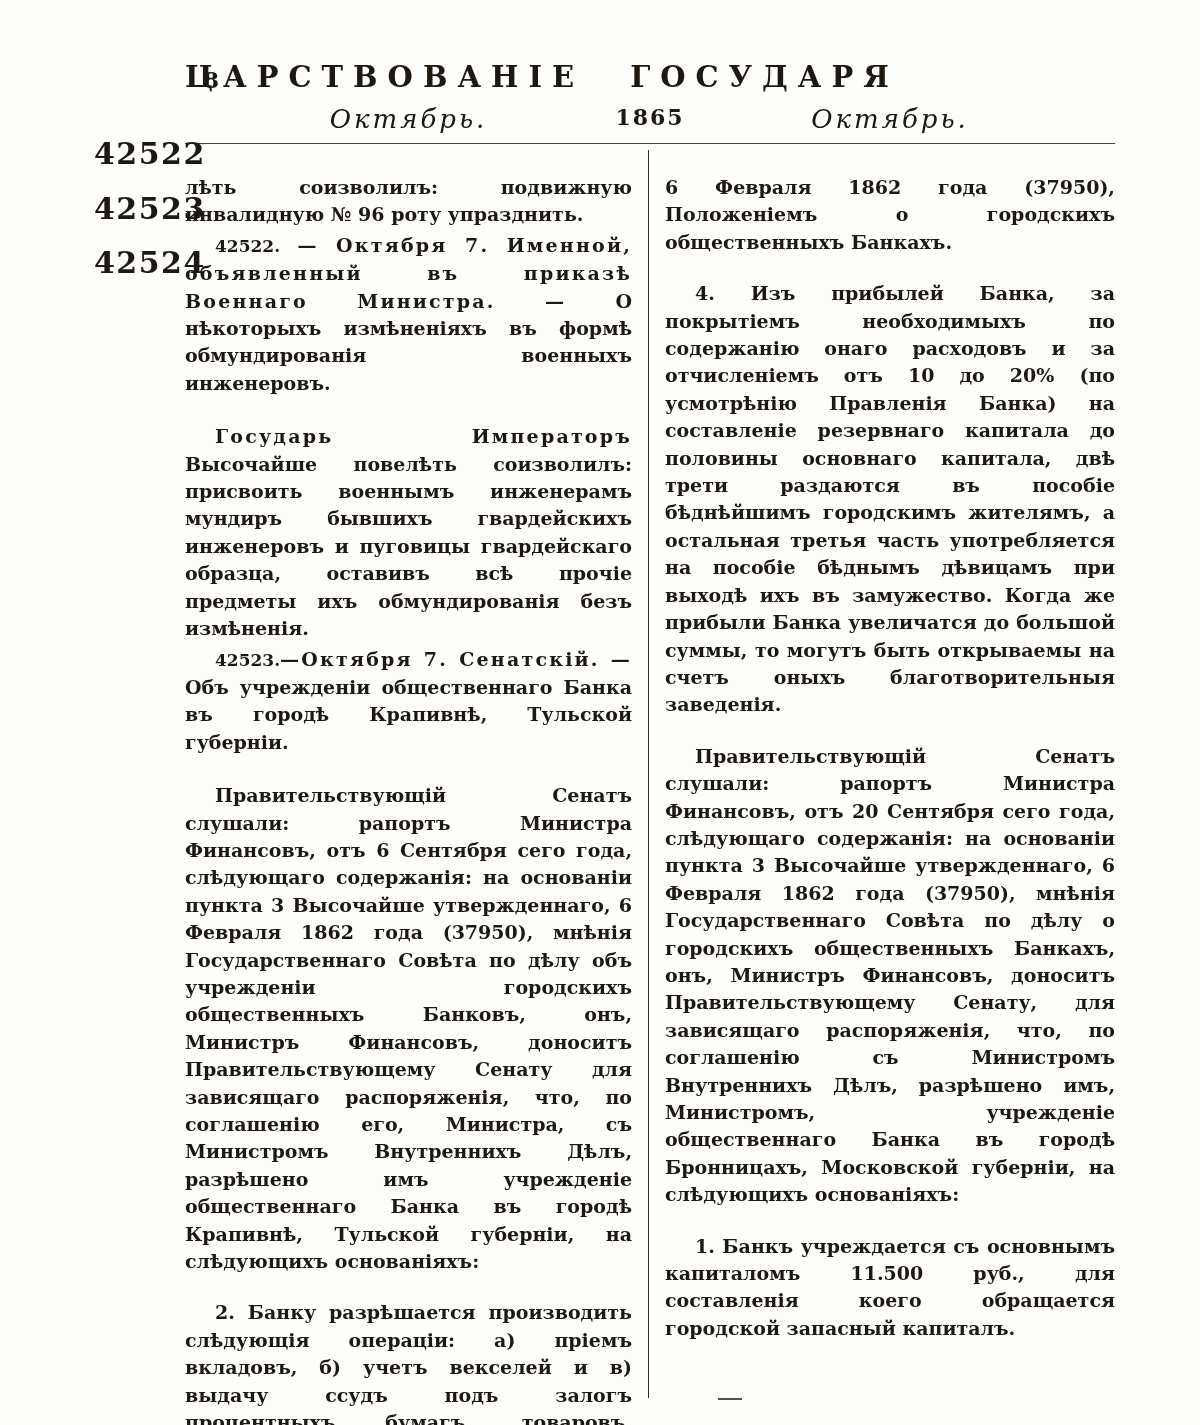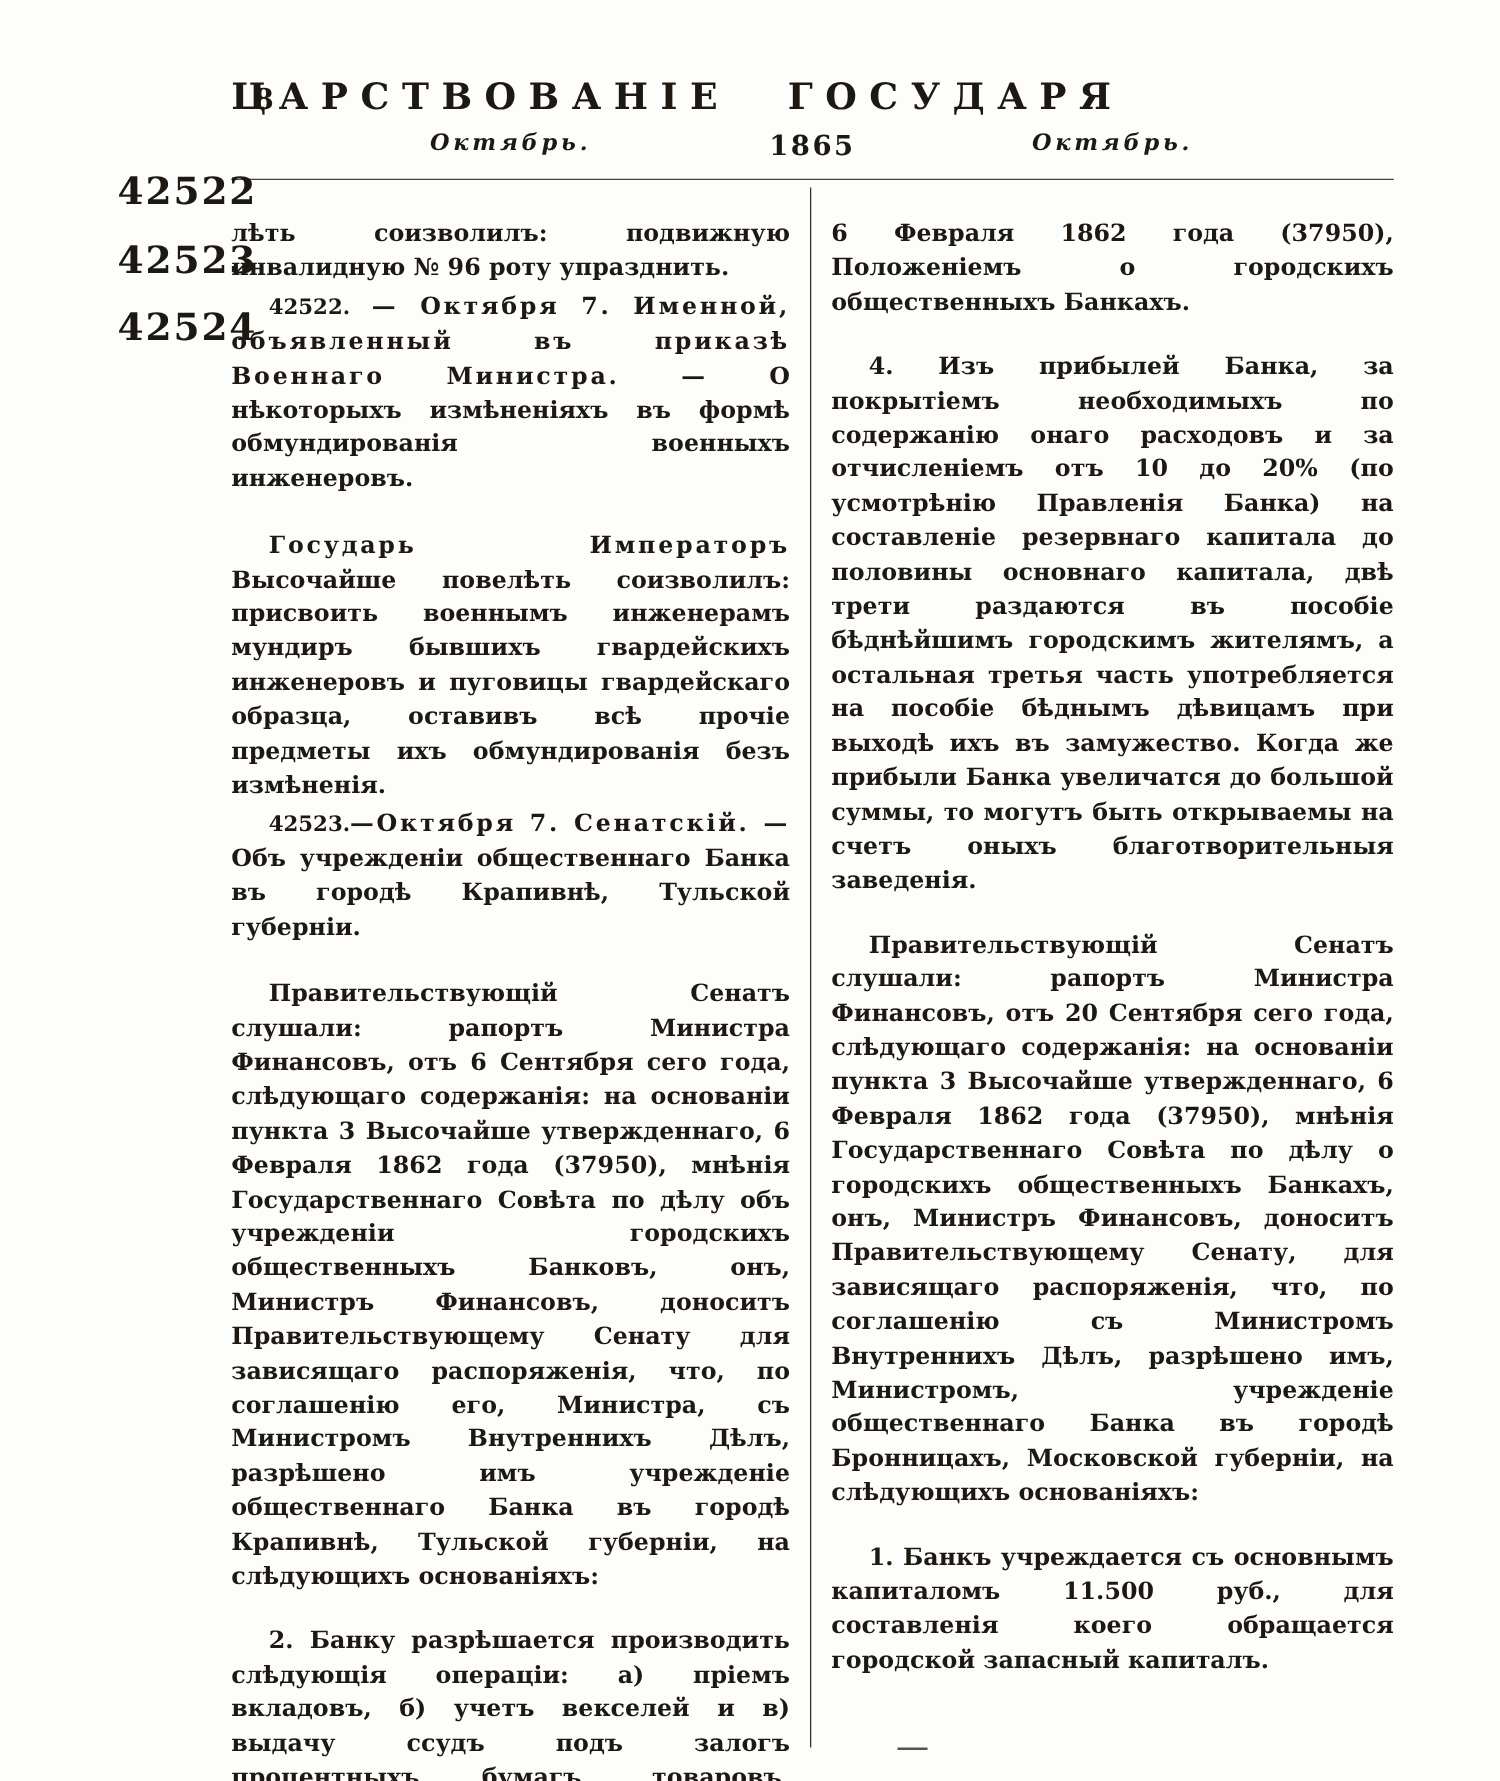--- a/index.html
+++ b/index.html
@@ -15,21 +15,21 @@
   .page-number { position:absolute; top:66px; left:203px; font-size:23px; font-weight:bold; }
   .page-title {
     position:absolute; top:60px; left:185px; right:85px;
     text-align:left; font-size:29px; font-weight:bold;
     letter-spacing:10px; word-spacing:26px; white-space:nowrap;
   }
   .subheader { position:absolute; top:104px; left:185px; right:85px; height:30px; }
   .rh-left  { position:absolute; left:0;  width:447px; text-align:center; }
   .year-box { position:absolute; left:0; right:0; text-align:center; }
   .rh-right { position:absolute; right:0; width:450px; text-align:center; }
-  .running-head { font-size:18px; font-weight:bold; font-style:italic; letter-spacing:3px; }
+  .running-head { font-size:26px; font-weight:normal; font-style:italic; letter-spacing:3px; }
   .year-text { font-size:22px; font-weight:bold; letter-spacing:2px; }
   .header-rule { position:absolute; top:143px; left:185px; right:85px; border-top:1.5px solid #4a423a; }
   .margin-number {
     position:absolute; left:94px;
     font-size:30px; font-weight:bold; letter-spacing:1.5px;
   }
   .mn-1 { top:136px; } .mn-2 { top:191px; } .mn-3 { top:245px; }
   .columns { position:absolute; top:150px; left:185px; right:85px; height:1248px; display:flex; }
   .col { text-align:justify; font-size:19px; line-height:27.4px; font-weight:bold; }
   .col-left { width:447px; display:flex; flex-direction:column; }

